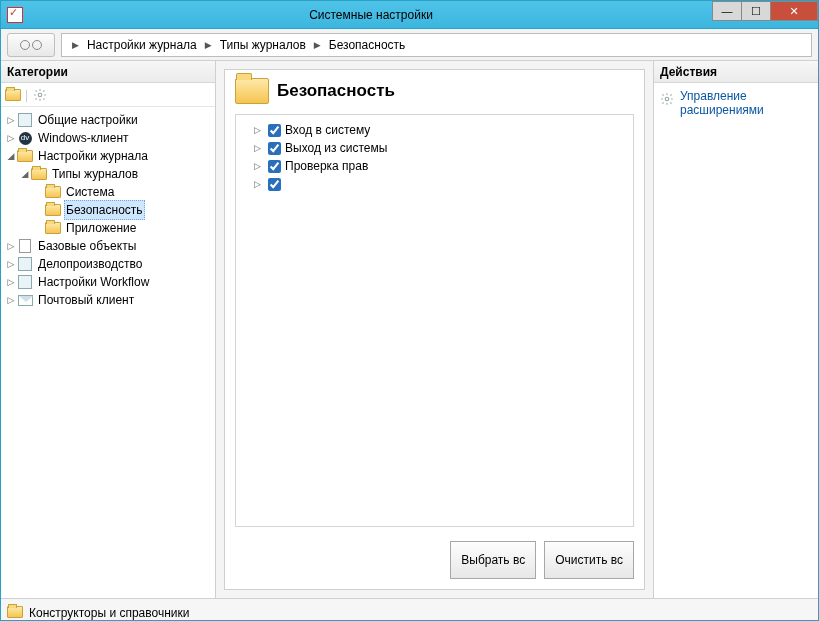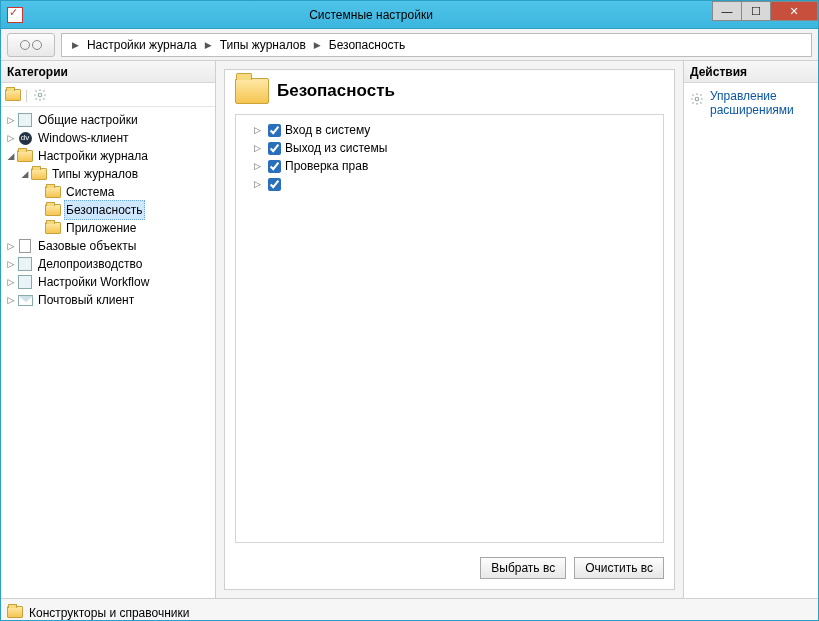--- a/index.html
+++ b/index.html
@@ -43,21 +43,21 @@
     flex: 1; display: flex; min-height: 0;
   }
   .pane-left {
     width: 215px; border-right: 1px solid #cfcfcf; display: flex; flex-direction: column;
     background: #fff;
   }
   .pane-center {
     flex: 1; display: flex; flex-direction: column; background: #f4f4f4;
   }
   .pane-right {
-    width: 135px; border-left: 1px solid #cfcfcf; background: #fff; display: flex; flex-direction: column;
+    width: 165px; border-left: 1px solid #cfcfcf; background: #fff; display: flex; flex-direction: column;
   }
   .section-header {
     height: 22px; background: linear-gradient(#f7f7f7,#ebebeb); border-bottom: 1px solid #d6d6d6;
     display: flex; align-items: center; padding: 0 6px; font-weight: bold; font-size: 12px;
   }
   
   .left-toolbar { height: 24px; border-bottom: 1px solid #e5e5e5; display: flex; align-items: center; padding: 0 4px; gap: 4px; }
   .tb-ico { width: 16px; height: 16px; display: inline-flex; align-items: center; justify-content: center; }
   .gear-ico svg { width: 14px; height: 14px; }
   .folder-ico {
@@ -99,21 +99,21 @@
   .center-title { font-size: 17px; font-weight: bold; }
   .center-body {
     flex: 1; margin: 4px 10px 8px 10px; border: 1px solid #d5d5d5; background: #fff;
     padding: 6px 6px; overflow: auto;
   }
   .event-row { display: flex; align-items: center; height: 18px; gap: 4px; padding-left: 12px; }
   .event-row .caret { width: 10px; color: #666; font-size: 9px; }
   .event-row input[type=checkbox] { width: 13px; height: 13px; margin: 0; accent-color: #2a6fbb; }
   .center-buttons { display: flex; justify-content: flex-end; gap: 8px; padding: 6px 10px 10px 10px; }
   .btn {
-    min-width: 82px; height: 22px; border: 1px solid #a7a7a7; background: linear-gradient(#fdfdfd,#e7e7e7);
+    min-width: 82px; height: 38px; border: 1px solid #a7a7a7; background: linear-gradient(#fdfdfd,#e7e7e7);
     font-size: 12px; padding: 0 10px; cursor: default;
   }
   
   .right-body { padding: 6px 6px; font-size: 12px; }
   .action-link { display: flex; align-items: flex-start; gap: 6px; color: #0b57a4; cursor: default; }
   .action-link .gear-ico { margin-top: 2px; }
   .action-link span { line-height: 14px; }
   
   .statusbar {
     height: 22px; border-top: 1px solid #d0d0d0; background: #f6f6f6;

